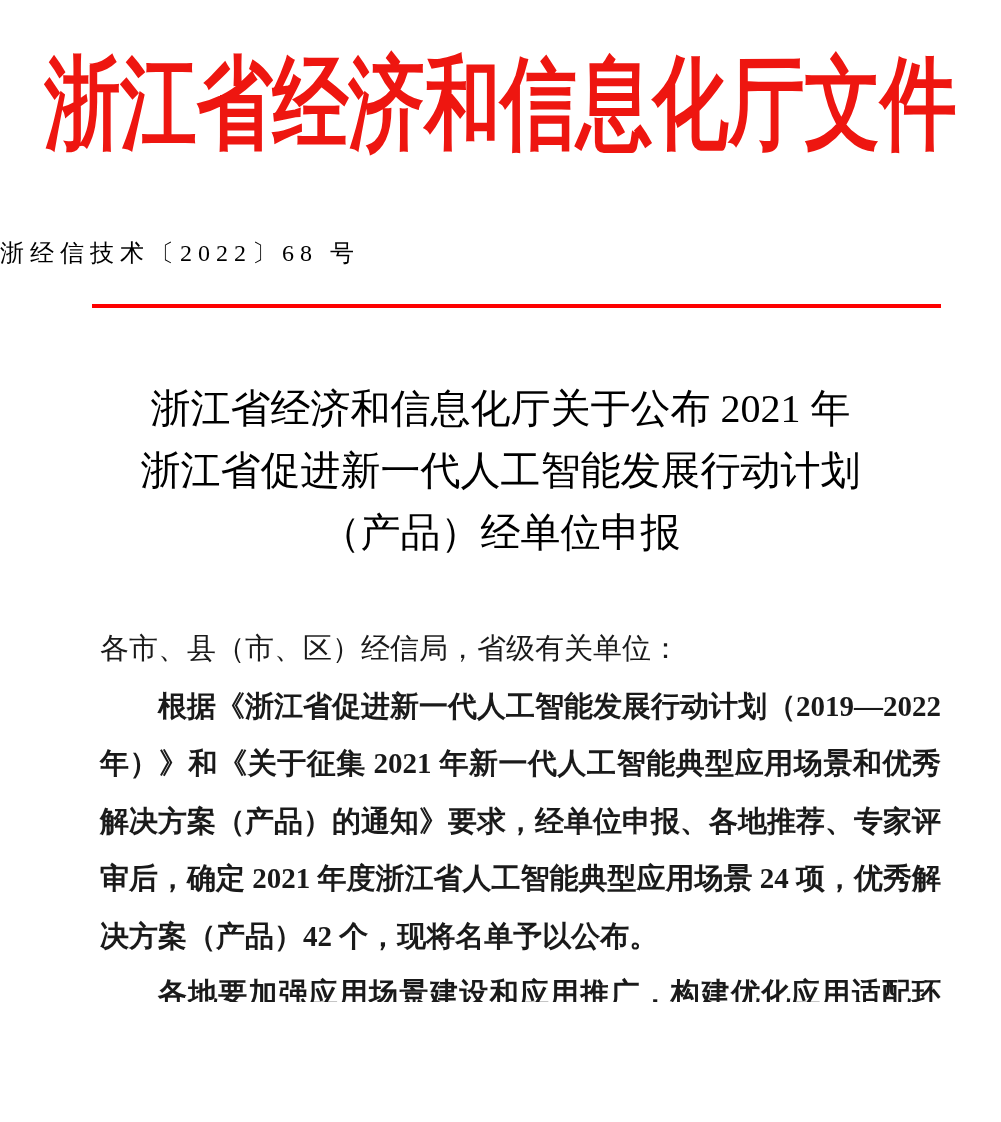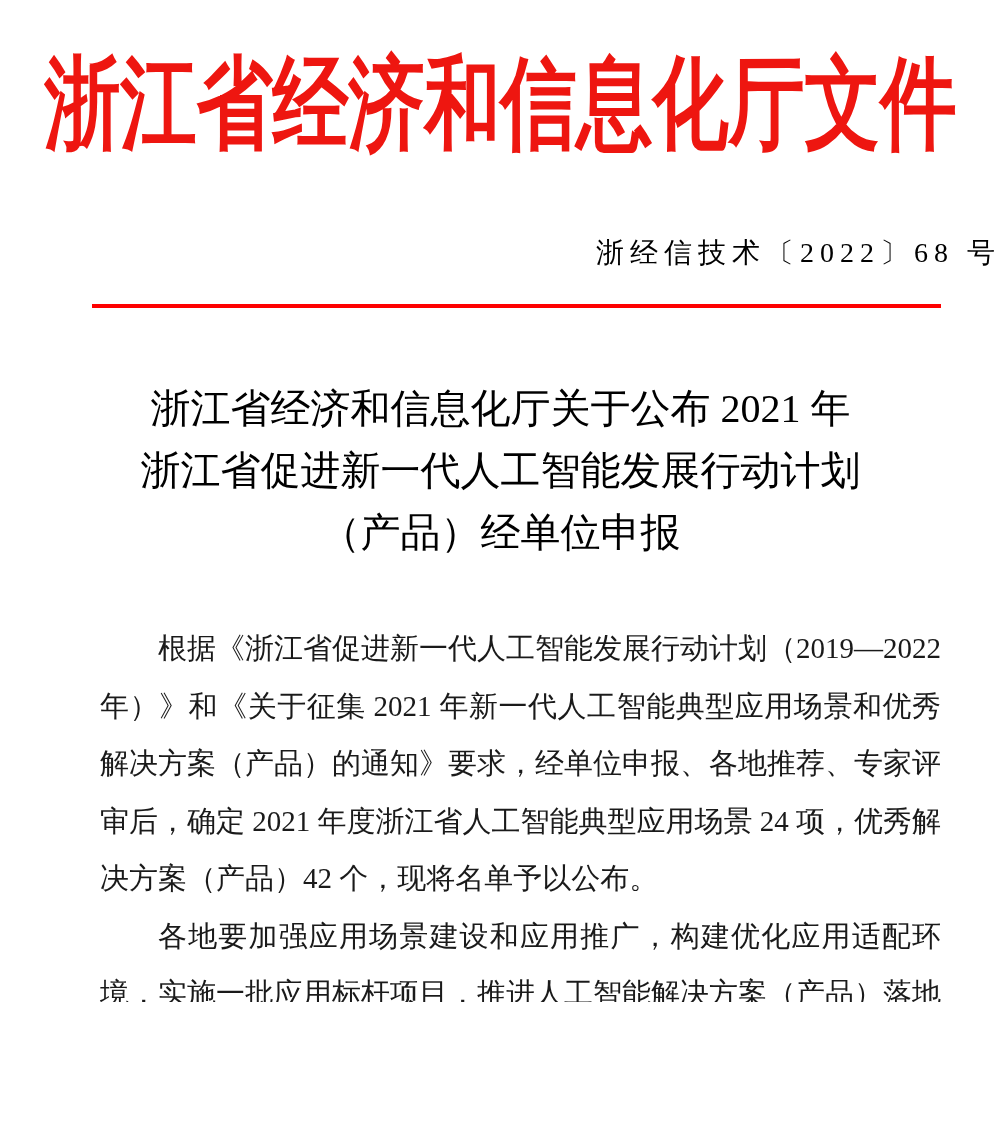--- a/index.html
+++ b/index.html
@@ -29,22 +29,22 @@
     white-space: nowrap;
     transform: scaleY(1.33);
     transform-origin: top center;
     letter-spacing: 0px;
   }
   .doc-number {
     position: absolute;
     top: 234px;
     left: 0;
     right: 0;
-    text-align: right;
-    font-size: 28px;
+    text-align: left;
+    font-size: 24px;
     line-height: 38px;
     letter-spacing: 6px;
     color: #000000;
   }
   .red-rule {
     position: absolute;
     top: 304px;
     left: 92px;
     width: 849px;
     height: 4px;
@@ -70,37 +70,39 @@
     line-height: 57.5px;
     text-align: justify;
     text-justify: inter-character;
     color: #1a1a1a;
   }
   .body-text p {
     margin: 0;
   }
   .body-text p.indented {
     text-indent: 2em;
+    font-weight: bold;
   }
 </style>
 </head>
 <body>
 
 <div class="page">
 
   <div class="header-title">浙江省经济和信息化厅文件</div>
 
   <div class="doc-number">浙经信技术〔2022〕68 号</div>
 
   <div class="red-rule"></div>
 
   <div class="notice-title">
     <div>浙江省经济和信息化厅关于公布 2021 年</div>
     <div>浙江省促进新一代人工智能发展行动计划</div>
     <div>（产品）经单位申报</div>
   </div>
 
   <div class="body-text">
+    <p>各市、县（市、区）经信局，省级有关单位：</p>
     <p class="indented">根据《浙江省促进新一代人工智能发展行动计划（2019—2022 年）》和《关于征集 2021 年新一代人工智能典型应用场景和优秀解决方案（产品）的通知》要求，经单位申报、各地推荐、专家评审后，确定 2021 年度浙江省人工智能典型应用场景 24 项，优秀解决方案（产品）42 个，现将名单予以公布。</p>
     <p class="indented">各地要加强应用场景建设和应用推广，构建优化应用适配环境，实施一批应用标杆项目，推进人工智能解决方案（产品）落地及普及推广，进一步促进人工智能与经济社会融合发展，增强</p>
   </div>
 
 </div>
 
 </body></html>

